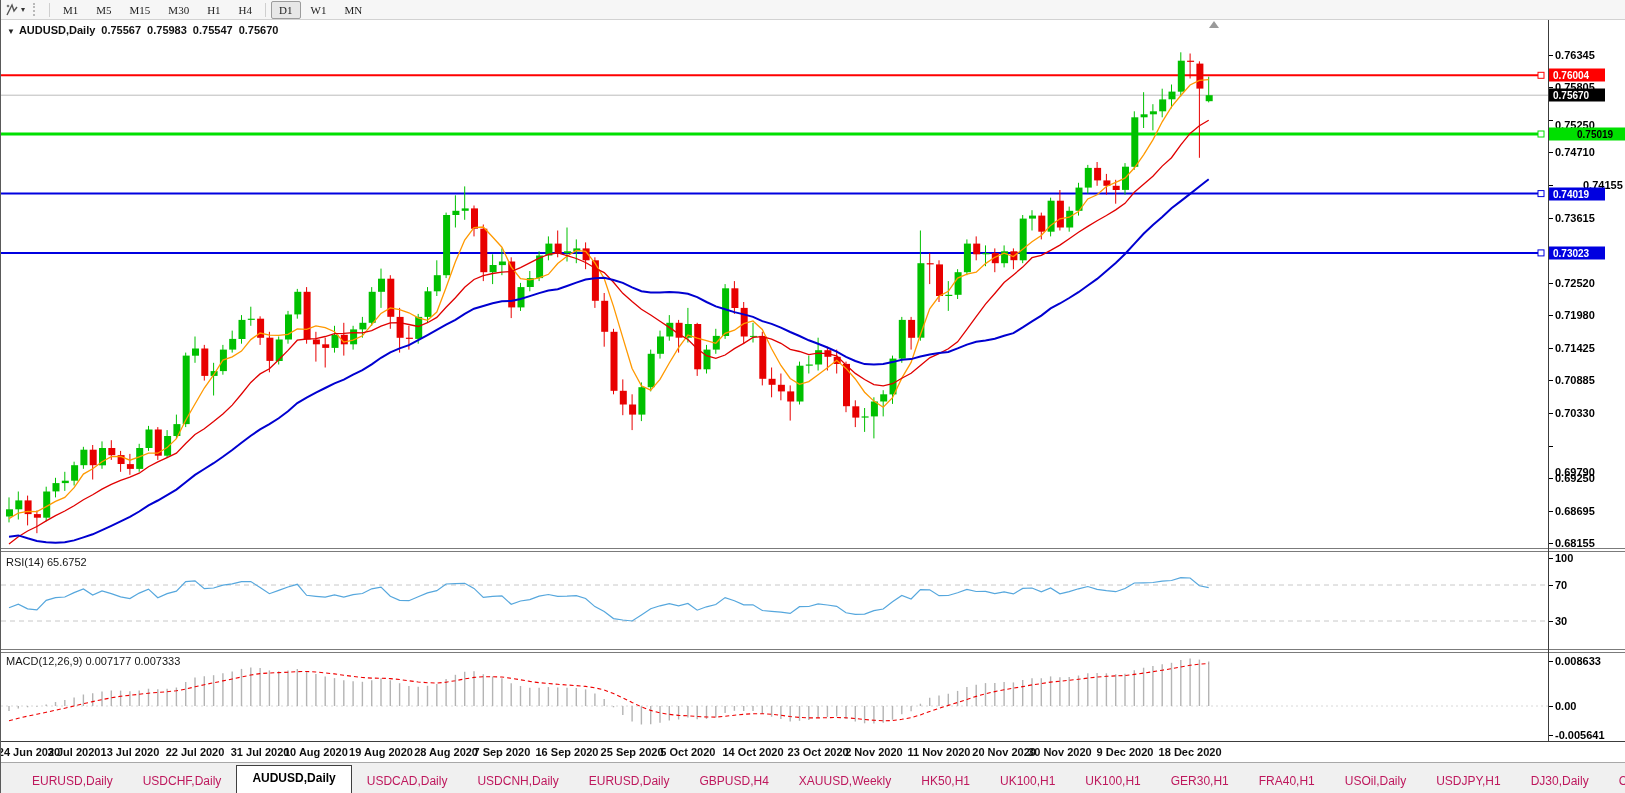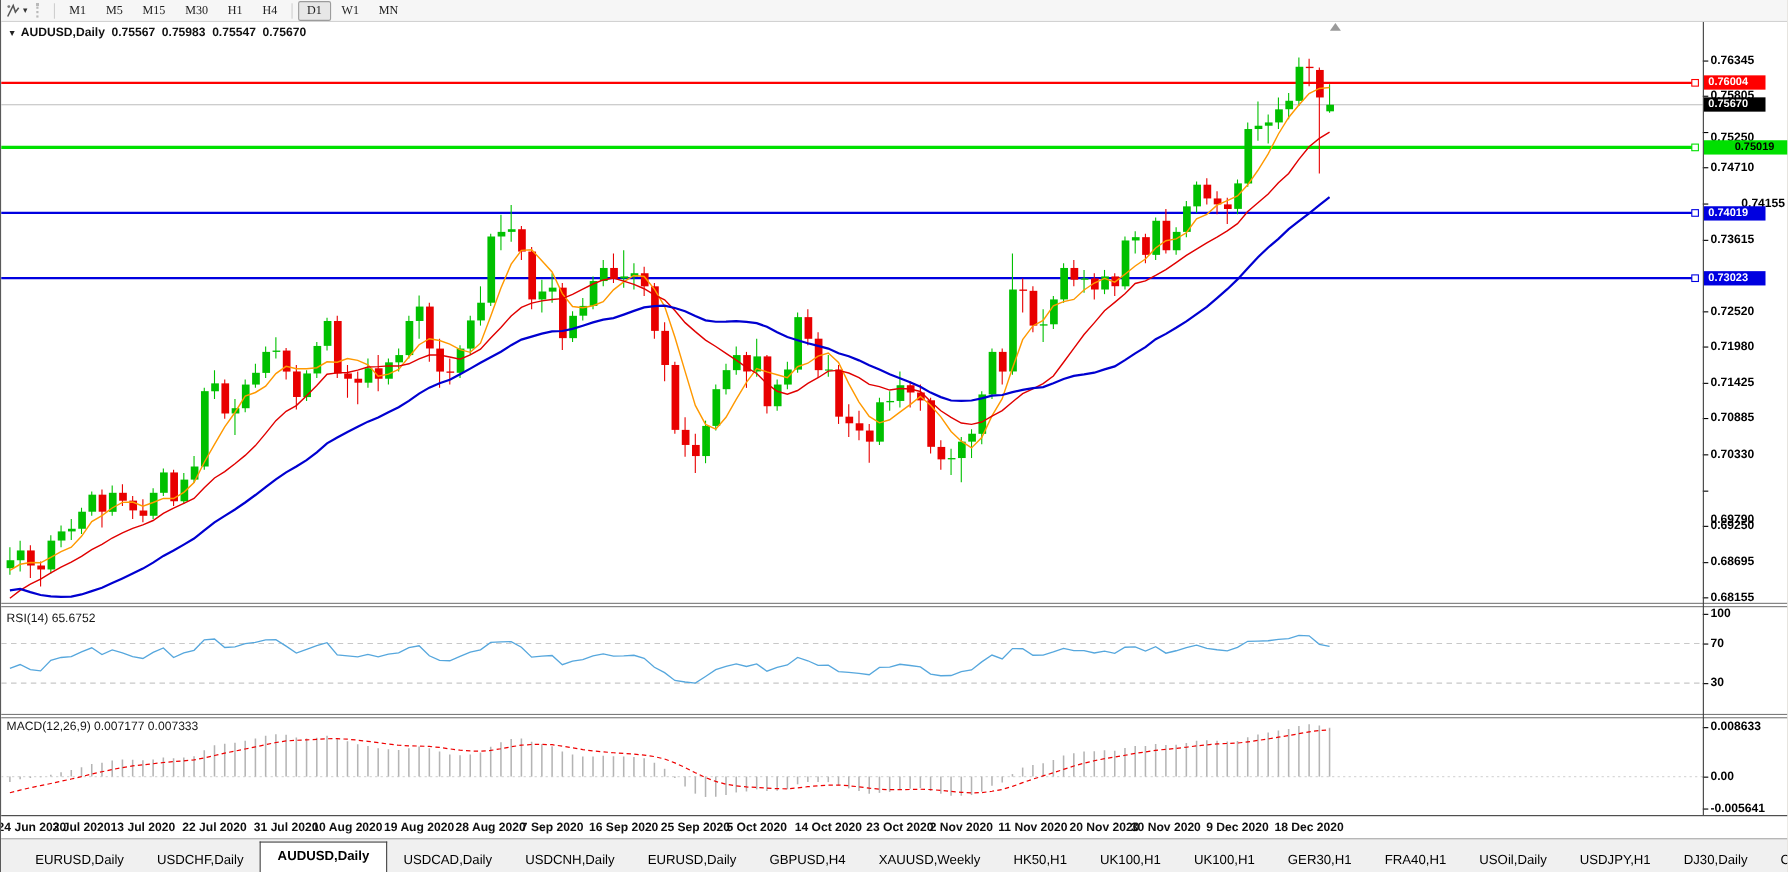--- a/index.html
+++ b/index.html
@@ -27,21 +27,21 @@
   .sep{position:absolute;left:0;right:0;height:4px;background:#fff;border-top:1px solid #7b7b7b;border-bottom:1px solid #7b7b7b;box-sizing:border-box;z-index:4;}
   .indlab{position:absolute;left:5px;font-size:11px;color:#151515;z-index:6;white-space:nowrap;}
   .shiftmark{position:absolute;left:1208px;top:21px;width:0;height:0;border-left:5px solid transparent;
              border-right:5px solid transparent;border-bottom:7px solid #9a9a9a;z-index:6;}
   
   .dates{position:absolute;top:741px;left:0;width:1625px;height:21px;background:#fff;border-top:1px solid #3c3c3c;box-sizing:border-box;z-index:5;text-align:center;}
   .dlab{position:absolute;top:4px;font-size:11px;font-weight:700;color:#101010;transform:translateX(-50%);white-space:nowrap;}
   
   .tabbar{position:absolute;bottom:0;left:0;right:0;height:31px;background:#f0f0f0;border-top:1px solid #a8a8a8;
           display:flex;align-items:flex-end;padding-left:16px;box-sizing:border-box;z-index:7;}
-  .tab{height:23px;line-height:22px;padding:0 15px;font-size:12px;color:#000000;white-space:nowrap;cursor:default;}
+  .tab{height:23px;line-height:22px;padding:0 15px;font-size:12px;color:#be185d;white-space:nowrap;cursor:default;}
   .tab.active{background:#fff;border:1px solid #3f3f3f;border-bottom:none;font-weight:700;color:#000;height:27px;line-height:25px;}
   .tabsep{width:1px;height:13px;background:#bdbdbd;margin-bottom:6px;}
 </style>
 </head>
 <body>
 
 <div id="app">
 
   <div class="toolbar">
     <div class="tool-icon">

